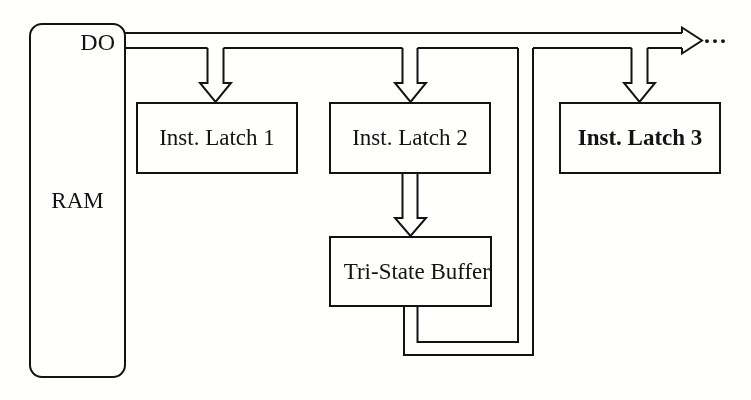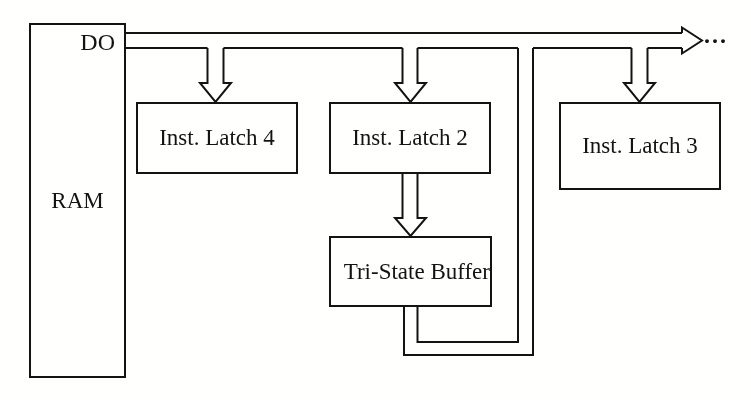--- a/index.html
+++ b/index.html
@@ -33,24 +33,24 @@
     position: absolute;
     box-sizing: border-box;
     border: 2px solid #131313;
     background: #fffffe;
     display: flex;
     align-items: center;
     justify-content: center;
     font-size: 23px;
     white-space: nowrap;
   }
-  #ram    { left: 29px;  top: 23px;  width: 97px;  height: 355px; }
+  #ram    { left: 29px;  top: 23px;  width: 97px;  height: 355px; border-radius: 13px; }
   #latch1 { left: 136px; top: 102px; width: 162px; height: 72px; }
   #latch2 { left: 329px; top: 102px; width: 162px; height: 72px; }
-  #latch3 { left: 559px; top: 102px; width: 162px; height: 88px; }
+  #latch3 { left: 559px; top: 102px; width: 162px; height: 72px; font-weight: bold; }
   #tsb    { left: 329px; top: 236px; width: 163px; height: 71px; justify-content: flex-end; }
   .do-label {
     position: absolute;
     left: 58px;
     top: 32px;
     width: 57px;
     text-align: right;
     font-size: 24px;
     line-height: 21px;
   }
@@ -85,21 +85,21 @@
 
     <path d="M417.5,306 V342 H518 V48"></path>
     <path d="M404,306 V355 H533 V48"></path>
   </svg>
 
   <div class="box" id="ram">
     <span>RAM</span>
   </div>
 
   <div class="box" id="latch1">
-    <span>Inst. Latch 4</span>
+    <span>Inst. Latch 1</span>
   </div>
 
   <div class="box" id="latch2">
     <span>Inst. Latch 2</span>
   </div>
 
   <div class="box" id="latch3">
     <span>Inst. Latch 3</span>
   </div>
 

